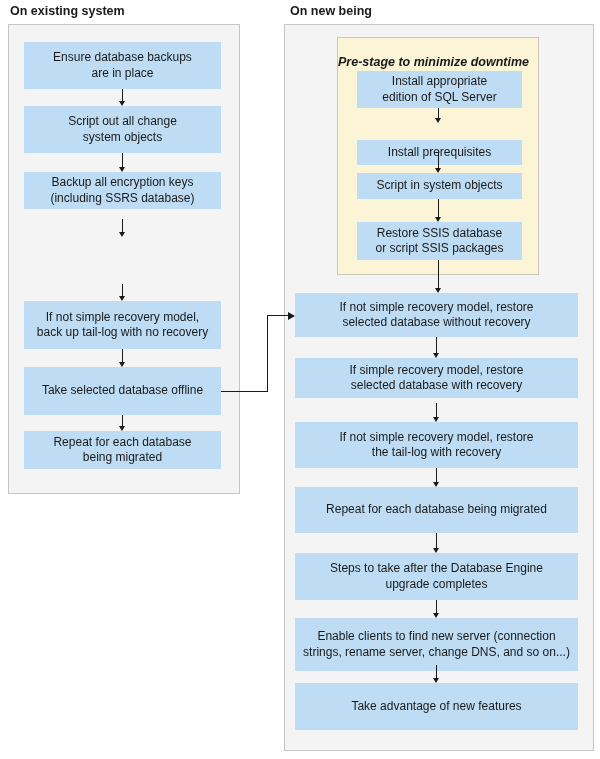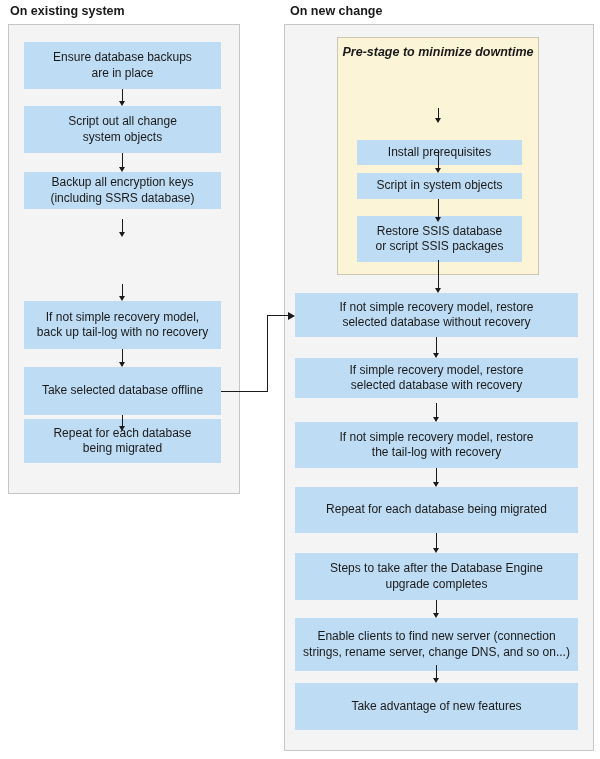--- a/index.html
+++ b/index.html
@@ -22,21 +22,21 @@
   }
   .panel{
     position:absolute;background:var(--panel-fill);
     border:1px solid var(--panel-border);box-sizing:border-box;
   }
   .prestage{
     position:absolute;background:var(--prestage-fill);
     border:1px solid var(--prestage-border);box-sizing:border-box;
   }
   .prestage-title{
-    margin-top:7px;text-align:center;font-weight:bold;font-style:italic;
+    margin-top:17px;text-align:left;font-weight:bold;font-style:italic;
     font-size:12.5px;
   }
   .step{
     position:absolute;background:var(--step-fill);box-sizing:border-box;
     display:flex;align-items:center;justify-content:center;
     text-align:center;white-space:pre-line;
     font-size:12px;line-height:15.5px;padding:2px 0;
   }
   .step.wleft{left:24px;width:197px;}
   .step.wpre{left:357px;width:165px;}
@@ -57,51 +57,53 @@
     border-top:4px solid transparent;border-bottom:4px solid transparent;
     border-left:7px solid var(--arrow);
   }
 </style>
 </head>
 <body>
 
 <div class="canvas">
 
   <div class="col-title" style="left:10px">On existing system</div>
-  <div class="col-title" style="left:290px">On new change</div>
+  <div class="col-title" style="left:290px">On new being</div>
 
   <div class="panel" style="left:8px;top:24px;width:232px;height:470px"></div>
   <div class="panel" style="left:284px;top:24px;width:310px;height:727px"></div>
 
   <div class="step wleft" style="top:42px;height:47px">Ensure database backups
 are in place</div>
   <div class="step wleft" style="top:106px;height:47px">Script out all change
 system objects</div>
   <div class="step wleft" style="top:172px;height:37px">Backup all encryption keys
 (including SSRS database)</div>
   <div class="step wleft" style="top:301px;height:48px">If not simple recovery model,
 back up tail-log with no recovery</div>
   <div class="step wleft" style="top:367px;height:48px">Take selected database offline</div>
-  <div class="step wleft" style="top:419px;height:44px">Repeat for each database
+  <div class="step wleft" style="top:431px;height:38px">Repeat for each database
 being migrated</div>
 
   <div class="arr" style="left:118px;top:89px;height:17px"></div>
   <div class="arr" style="left:118px;top:153px;height:19px"></div>
   <div class="arr" style="left:118px;top:219px;height:18px"></div>
   <div class="arr" style="left:118px;top:284px;height:17px"></div>
   <div class="arr" style="left:118px;top:349px;height:18px"></div>
   <div class="arr" style="left:118px;top:415px;height:16px"></div>
 
   <div class="prestage" style="left:337px;top:37px;width:202px;height:238px">
     <div class="prestage-title">Pre-stage to minimize downtime</div>
   </div>
 
+  <div class="step wpre" style="top:71px;height:37px">Install appropriate
+edition of SQL Server</div>
   <div class="step wpre" style="top:140px;height:25px">Install prerequisites</div>
   <div class="step wpre" style="top:173px;height:26px">Script in system objects</div>
-  <div class="step wpre" style="top:216px;height:46px">Restore SSIS database
+  <div class="step wpre" style="top:222px;height:38px">Restore SSIS database
 or script SSIS packages</div>
 
   <div class="arr" style="left:434px;top:108px;height:15px"></div>
   <div class="arr" style="left:434px;top:150px;height:23px"></div>
   <div class="arr" style="left:434px;top:199px;height:23px"></div>
   <div class="arr" style="left:434px;top:260px;height:33px"></div>
 
   <div class="step wright" style="top:293px;height:44px">If not simple recovery model, restore
 selected database without recovery</div>
   <div class="step wright" style="top:358px;height:40px">If simple recovery model, restore

